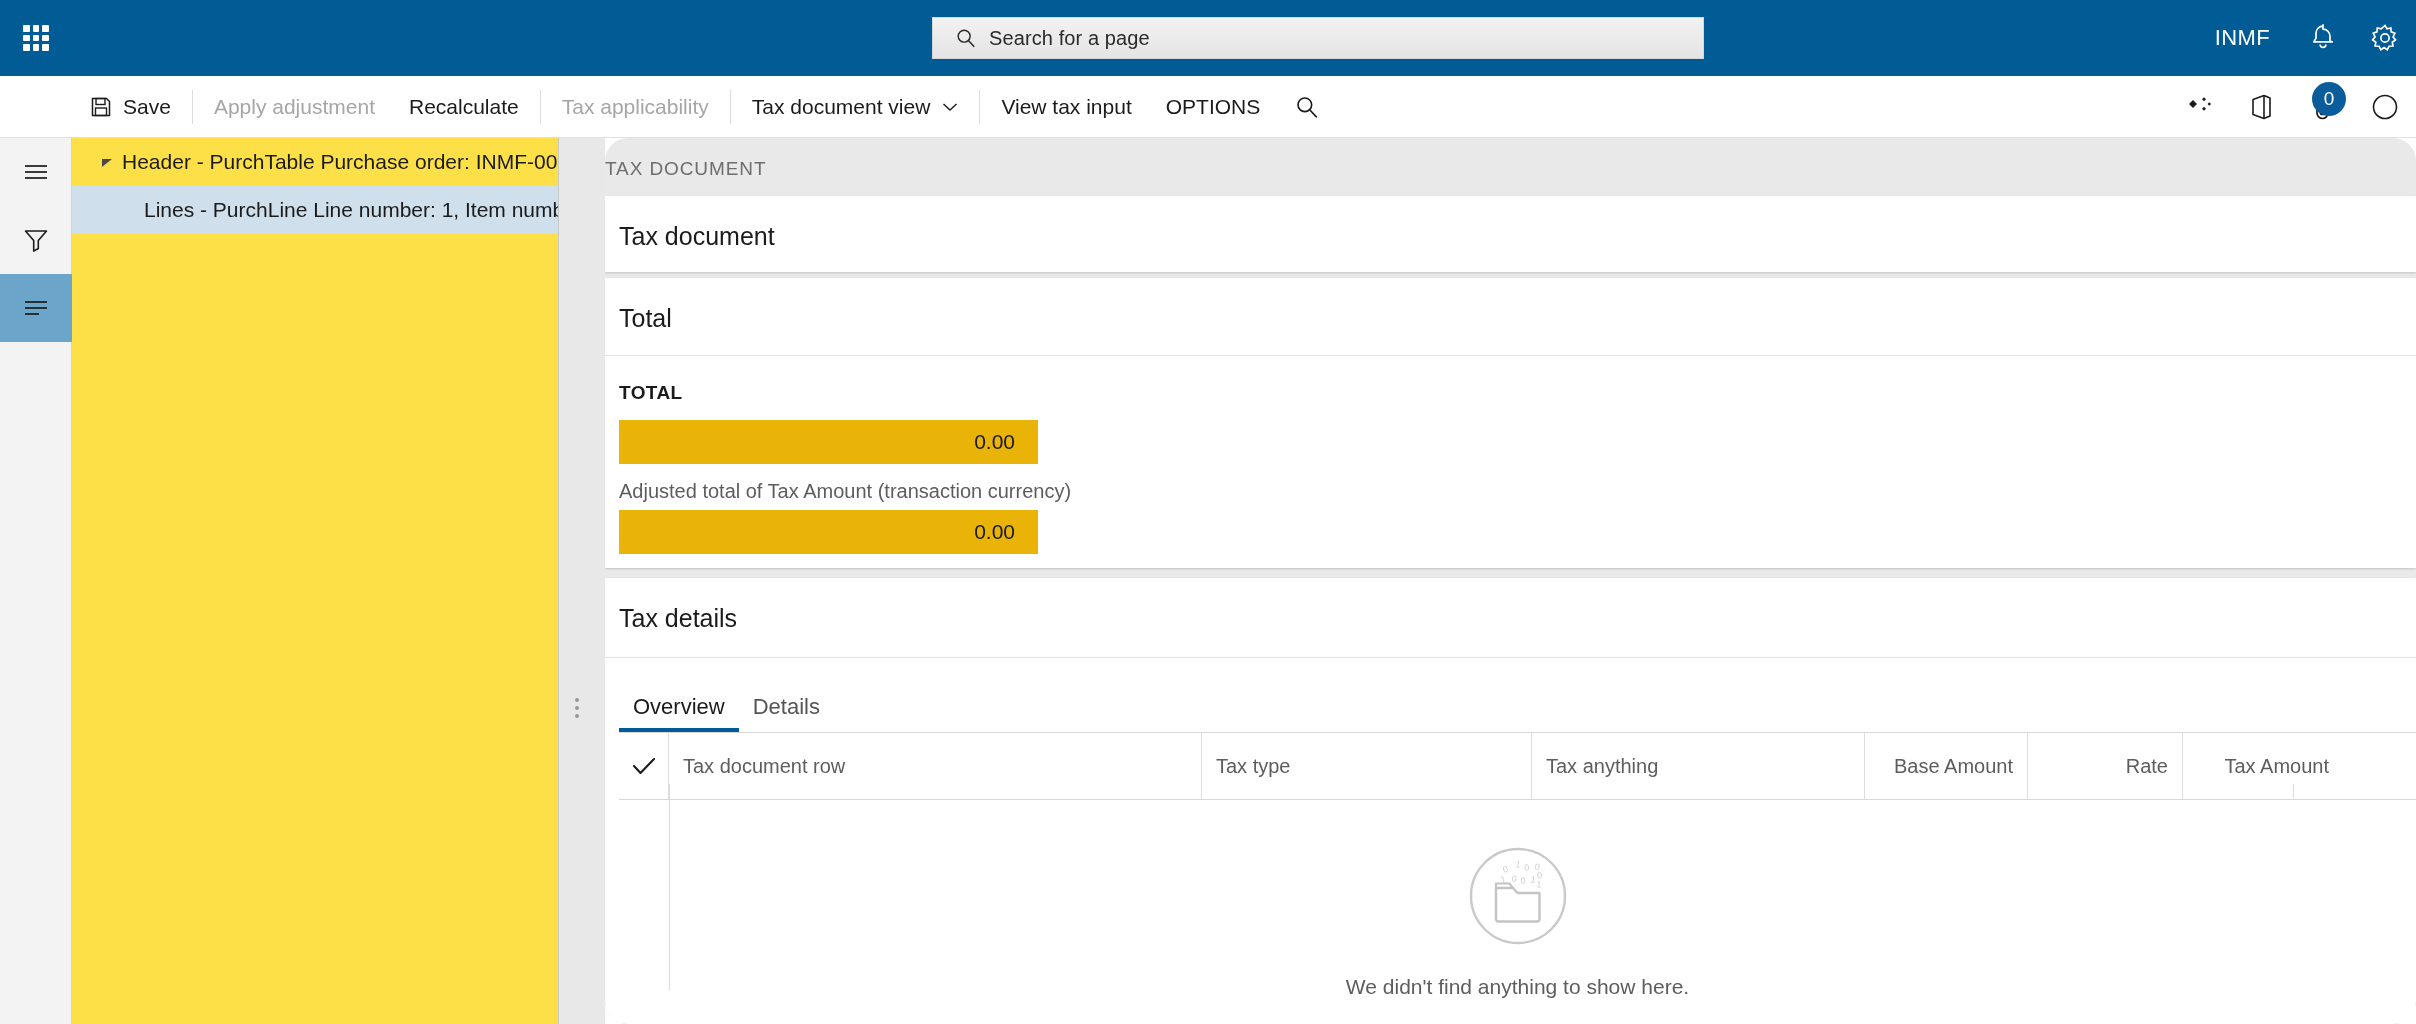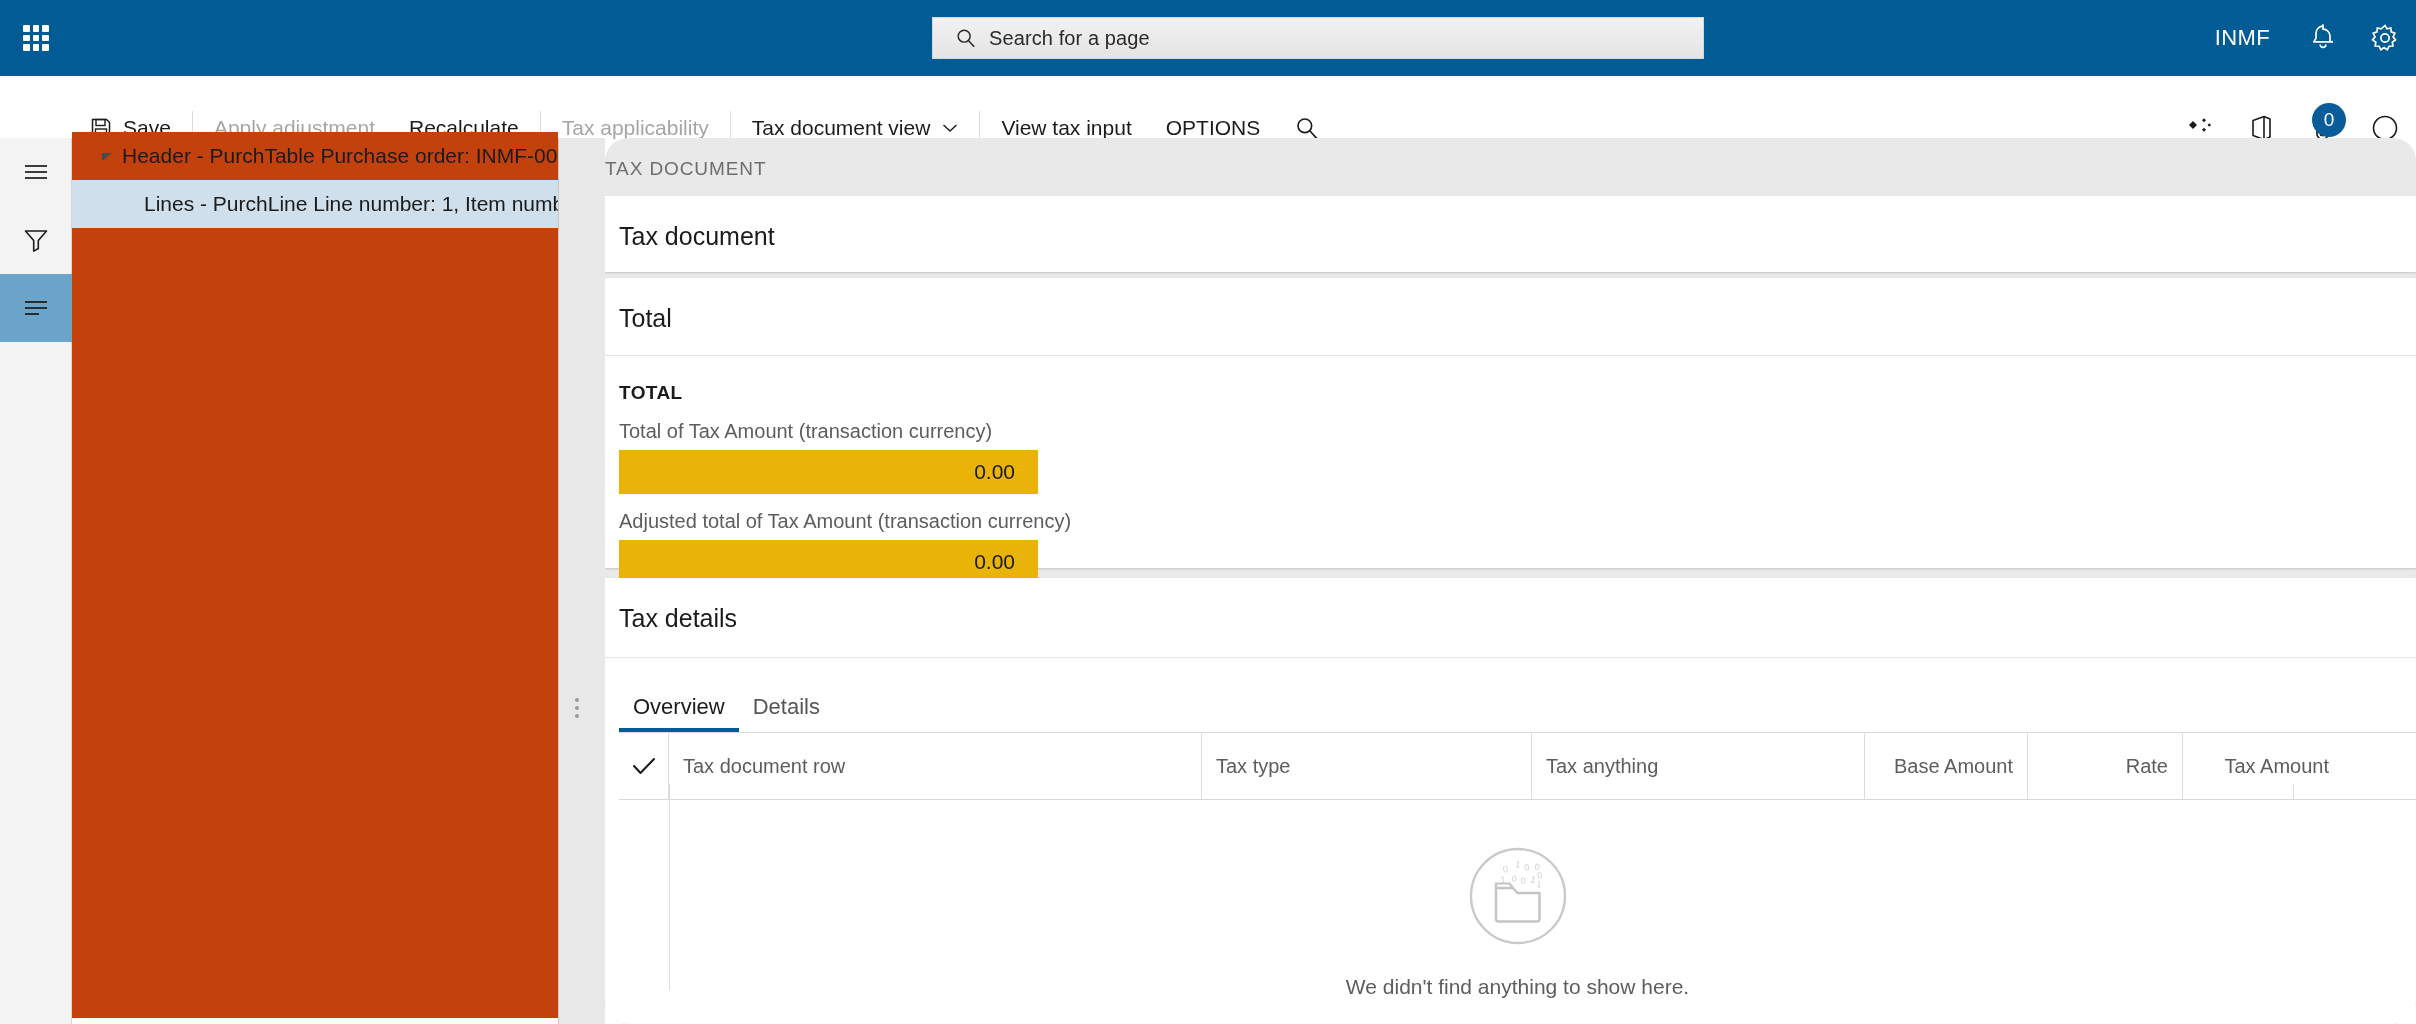--- a/index.html
+++ b/index.html
@@ -58,21 +58,20 @@
     display: flex; align-items: center; justify-content: center;
     cursor: pointer;
   }
 
   
   .cmdbar {
     position: absolute; left: 0; top: 76px;
     width: 2416px; height: 62px;
     background: #ffffff;
     border-bottom: 1px solid #e0e0e0;
-    margin-top: 21px;
   }
   .cmd-left {
     position: absolute; left: 72px; top: 0; height: 61px;
     display: flex; align-items: center;
   }
   .cmd-btn {
     height: 61px; display: flex; align-items: center;
     padding: 0 17px; font-size: 21px; color: #1b1b1b;
     cursor: pointer; white-space: nowrap;
   }
@@ -107,23 +106,23 @@
   }
   .rail-item {
     width: 72px; height: 68px;
     display: flex; align-items: center; justify-content: center;
     cursor: pointer;
   }
   .rail-item.sel { background: #6ba5c9; }
 
   
   .treepanel {
-    position: absolute; left: 72px; top: 132px;
+    position: absolute; left: 72px; top: 138px;
     width: 486px; height: 886px;
-    background: #c2410c;
+    background: #fde047;
     overflow: hidden;
   }
   .tree-row {
     height: 48px; display: flex; align-items: center;
     font-size: 21px; color: #1b1b1b;
     white-space: nowrap; cursor: pointer;
   }
   .tree-row.child { background: #cfdfeb; padding-left: 72px; }
   .tree-row.root { padding-left: 20px; }
   .tw {
@@ -435,21 +434,20 @@
   </div>
 
   <div class="card" id="card-total">
     <div class="card-title">Total</div>
     <div style="height:22px"></div>
     <div class="card-divider"></div>
     <div class="card-body">
       <div class="sec-label">TOTAL</div>
 
       <div class="field">
-        <div class="field-label">Total of Tax Amount (transaction currency)</div>
         <div class="field-input">0.00</div>
       </div>
 
       <div class="field">
         <div class="field-label">Adjusted total of Tax Amount (transaction currency)</div>
         <div class="field-input">0.00</div>
       </div>
     </div>
   </div>
 

